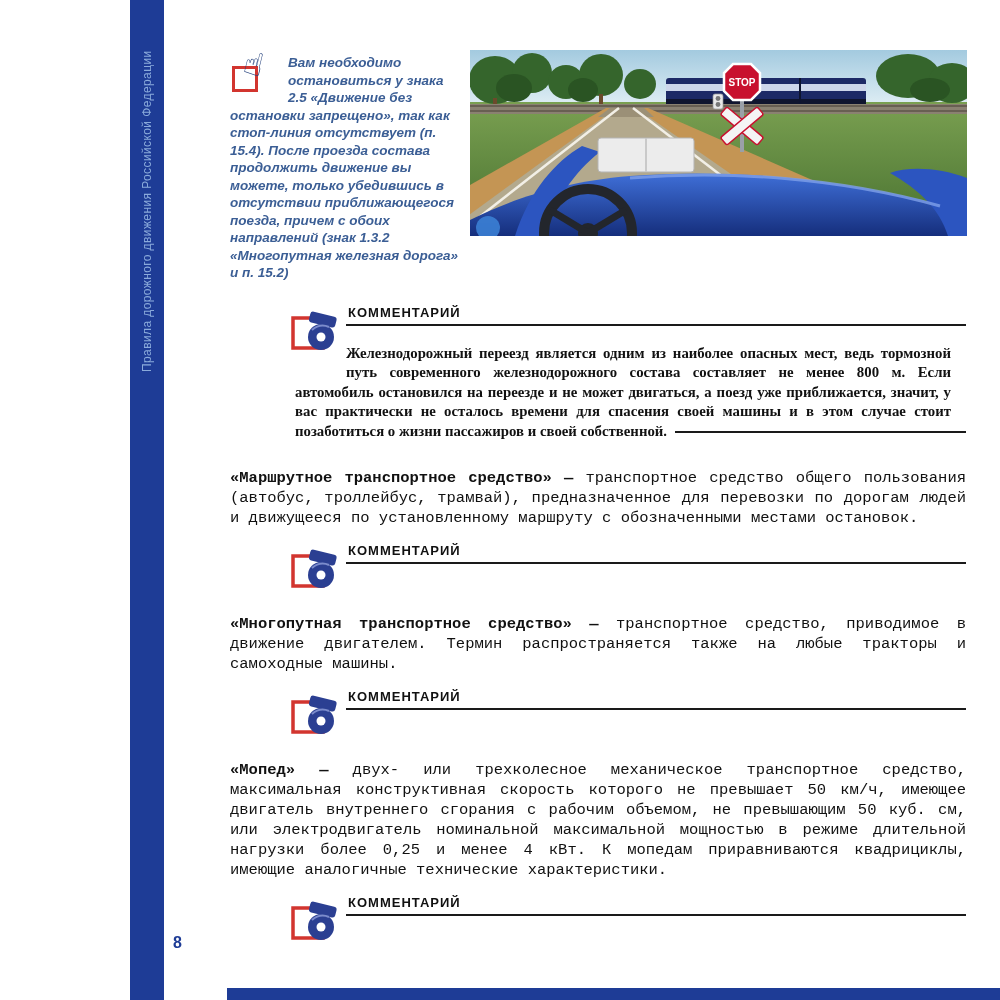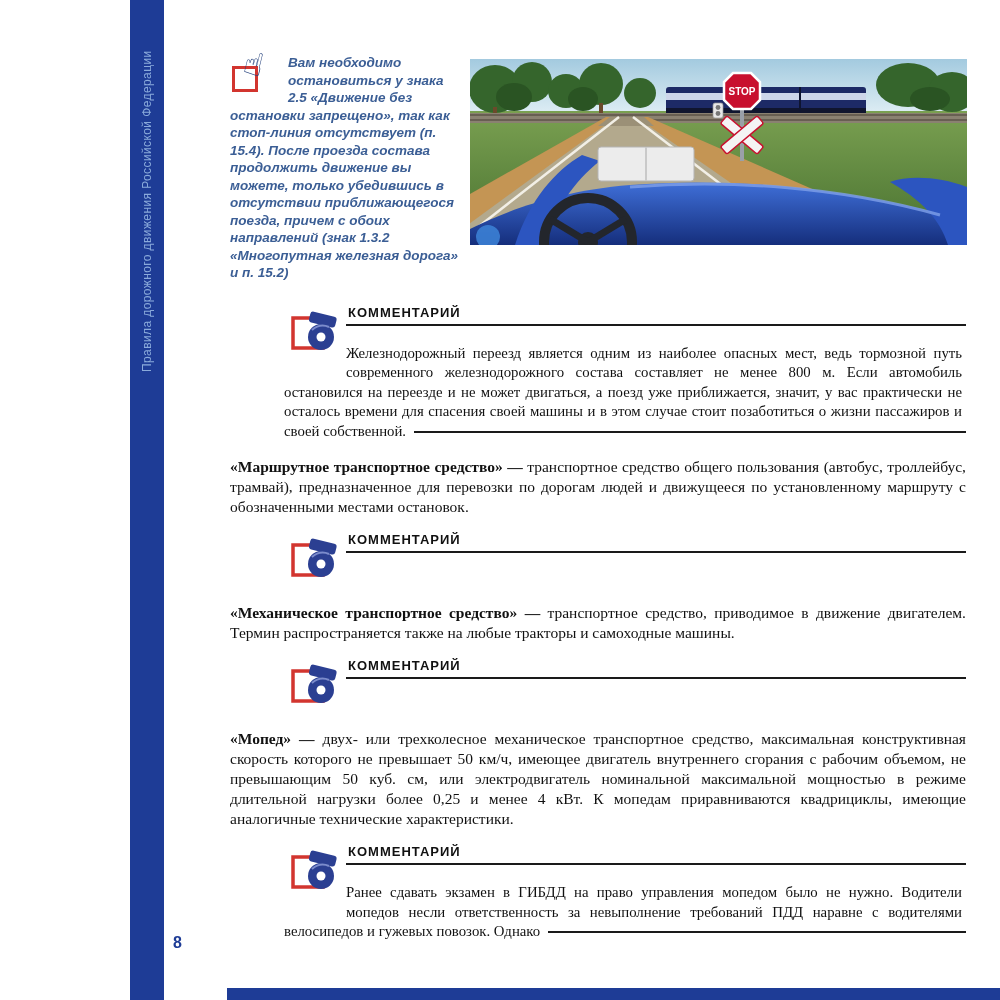--- a/index.html
+++ b/index.html
@@ -26,44 +26,44 @@
   .intro-text{
     margin:4px 0 0 0;font-style:italic;font-size:13.5px;line-height:17.5px;
     color:#3b5e95;font-weight:600;
   }
   .hand-float{float:left;width:58px;height:44px;position:relative;}
   .red-square{position:absolute;left:2px;top:12px;width:20px;height:20px;border:3px solid #d2352f;}
   .hand-glyph{
     position:absolute;left:14px;top:-6px;font-size:32px;line-height:32px;color:#24407c;
     transform:rotate(14deg);font-style:normal;font-family:"DejaVu Sans",sans-serif;
   }
-  .scene-wrap{width:497px;height:204px;flex:0 0 auto;margin-top:9px;}
+  .scene-wrap{width:497px;height:204px;flex:0 0 auto;}
   .scene{display:block;width:497px;height:186px;}
 
   
   .comment{margin:12px 0 0 50px;overflow:hidden;}
   .comment.first{margin-top:20px;}
   .c-float{float:left;width:66px;height:62px;}
   .c-float svg{margin-left:10px;margin-top:2px;}
   .c-head{
     overflow:hidden;font-size:13px;font-weight:bold;letter-spacing:1px;
     padding:3px 0 4px 2px;border-bottom:2px solid #1a1a1a;margin-bottom:18px;color:#111;
   }
   .c-text{
-    margin:4px;font-family:"Liberation Serif",serif;font-weight:normal;
+    margin:15px;font-family:"Liberation Serif",serif;font-weight:bold;
     font-size:14.8px;line-height:19.5px;text-align:justify;color:#111;
   }
   .c-text::after{
     content:"";display:inline-block;width:100%;height:2px;background:#1a1a1a;
     margin-right:-100%;margin-left:8px;vertical-align:3px;
   }
 
   
   .def{
-    margin:12px 0 0 0;font-family:Liberation Serif, serif;font-size:15.5px;
+    margin:12px 0 0 0;font-family:Liberation Mono, monospace;font-size:15.5px;
     line-height:20px;text-align:justify;color:#111;
   }
   .def b{font-weight:bold;}
 </style>
 </head>
 <body>
 
 <svg width="0" height="0" style="position:absolute" aria-hidden="true">
   <defs>
     <g id="whistle-def">
@@ -212,21 +212,21 @@
   <div class="comment">
     <div class="c-float">
       <svg width="54" height="50" viewBox="0 0 54 50">
           <use href="#whistle-def"></use>
         </svg>
     </div>
     <div class="c-head">КОММЕНТАРИЙ</div>
   </div>
 
   <p class="def">
-    <b>«Механическое транспортное средство» —</b><span> транспортное средство, приводимое в движение двигателем. Термин распространяется также на любые тракторы и самоходные машины.</span>
+    <b>«Многопутная транспортное средство» —</b><span> транспортное средство, приводимое в движение двигателем. Термин распространяется также на любые тракторы и самоходные машины.</span>
   </p>
 
   <div class="comment">
     <div class="c-float">
       <svg width="54" height="50" viewBox="0 0 54 50">
           <use href="#whistle-def"></use>
         </svg>
     </div>
     <div class="c-head">КОММЕНТАРИЙ</div>
   </div>
@@ -235,16 +235,15 @@
     <b>«Мопед» —</b><span> двух- или трехколесное механическое транспортное средство, максимальная конструктивная скорость которого не превышает 50 км/ч, имеющее двигатель внутреннего сгорания с рабочим объемом, не превышающим 50 куб. см, или электродвигатель номинальной максимальной мощностью в режиме длительной нагрузки более 0,25 и менее 4 кВт. К мопедам приравниваются квадрициклы, имеющие аналогичные технические характеристики.</span>
   </p>
 
   <div class="comment">
     <div class="c-float">
       <svg width="54" height="50" viewBox="0 0 54 50">
           <use href="#whistle-def"></use>
         </svg>
     </div>
     <div class="c-head">КОММЕНТАРИЙ</div>
-    <p class="c-text">Ранее сдавать экзамен в ГИБДД на право управления мопедом было не нужно. Водители мопедов несли ответственность за невыполнение требований ПДД наравне с водителями велосипедов и гужевых повозок. Однако</p>
   </div>
 
 </div>
 
 </body></html>

